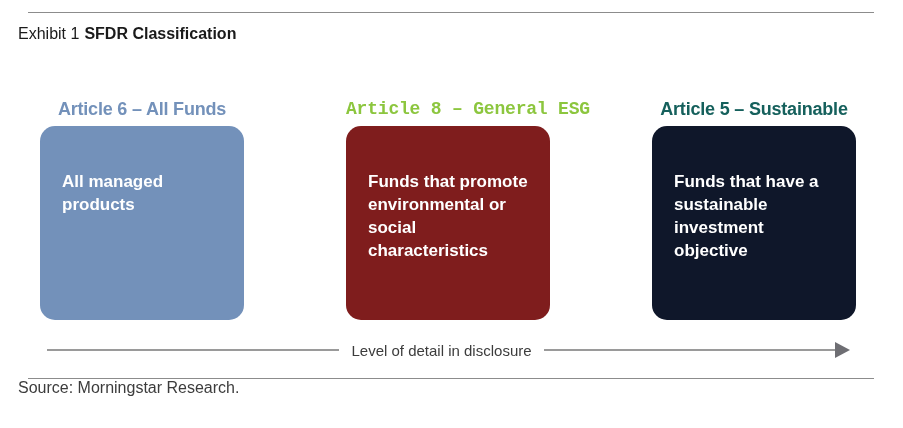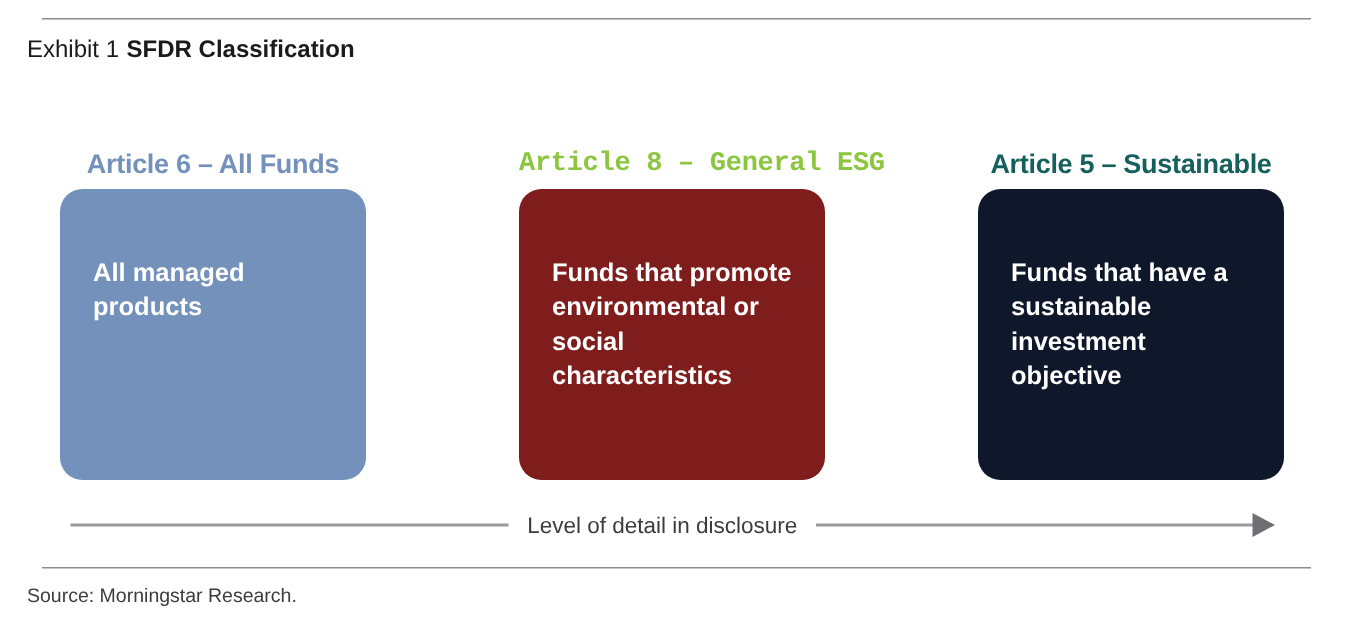--- a/index.html
+++ b/index.html
@@ -115,22 +115,22 @@
     border-top: 8px solid transparent;
     border-bottom: 8px solid transparent;
     border-left: 15px solid #6e6e73;
     margin-left: -1px;
   }
 
   
   .source {
     position: absolute;
     left: 18px;
-    top: 389px;
-    font-size: 13px;
+    top: 379px;
+    font-size: 16px;
     color: #3c3c3c;
     white-space: nowrap;
   }
 </style>
 </head>
 <body>
 
 <div class="exhibit">
 
   <div class="rule rule-top" style="background: rgb(140, 140, 140);"></div>

